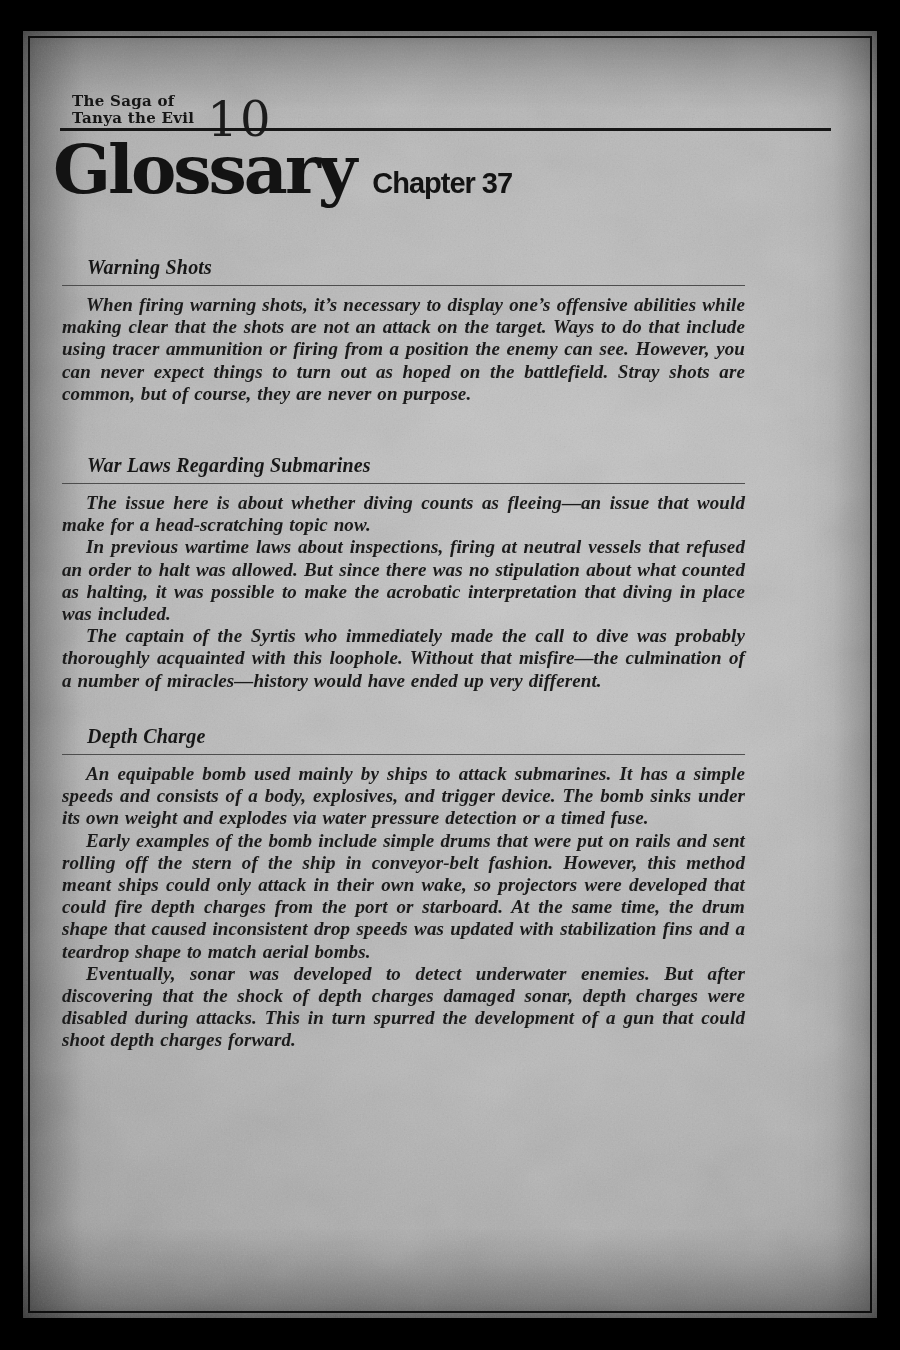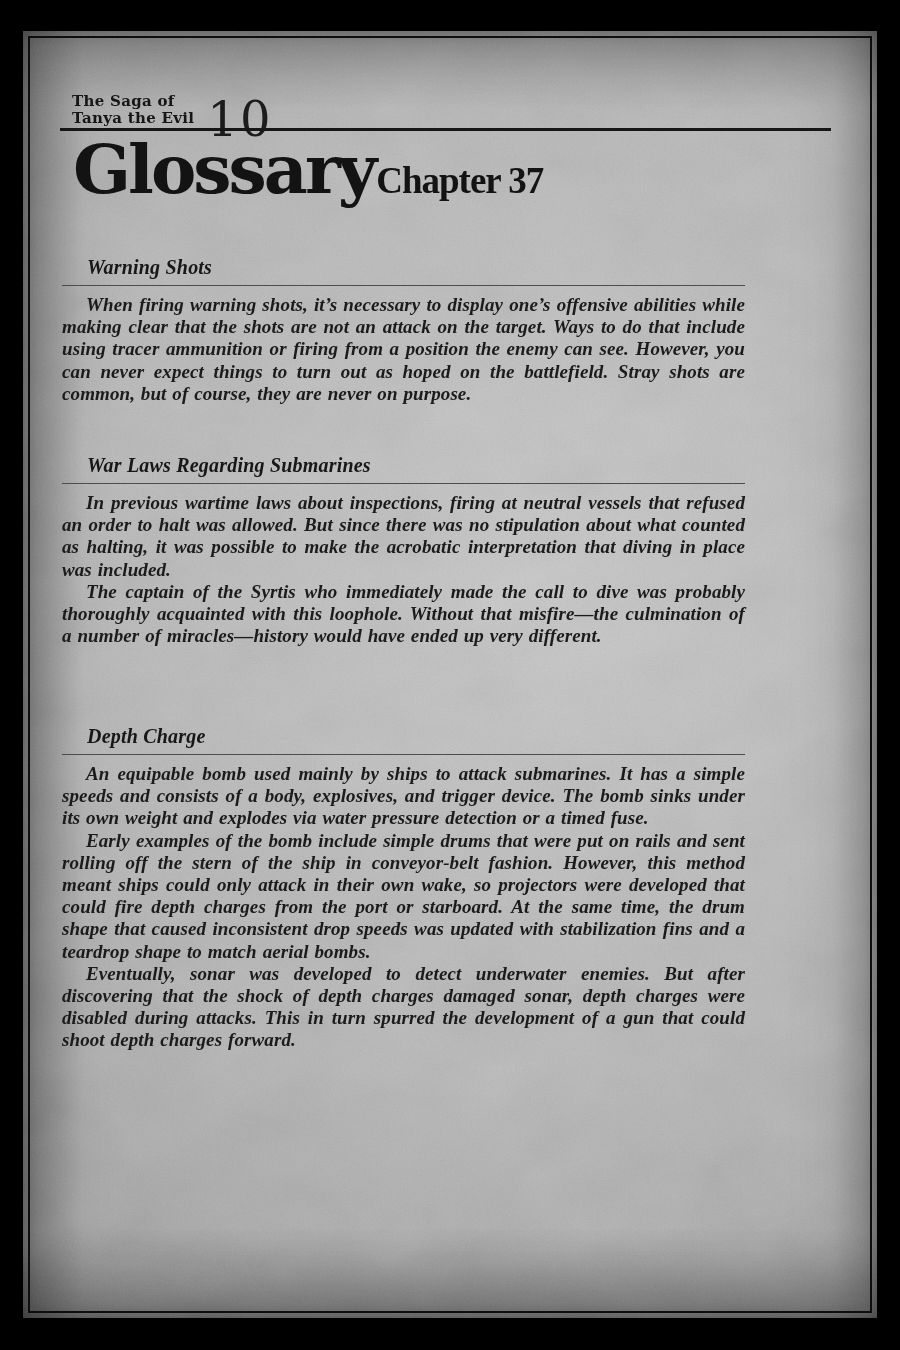--- a/index.html
+++ b/index.html
@@ -56,34 +56,34 @@
     margin-top:18px;
     color:#1c1c1c;
   }
   .header-rule {
     position:absolute; left:37px; top:97px;
     width:771px; height:3px; background:#161616;
   }
 
   
   .title-row {
-    position:absolute; left:50px; top:104px;
-    display:flex; align-items:baseline; gap:2px;
+    position:absolute; left:30px; top:104px;
+    display:flex; align-items:baseline; gap:18px;
     color:#131313; white-space:nowrap;
   }
   .title {
     font-family:"DejaVu Serif", serif;
     font-weight:700;
     font-size:68px; line-height:1;
     letter-spacing:-3px;
   }
   .subtitle {
-    font-family:Liberation Serif, serif;
+    font-family:Liberation Sans, sans-serif;
     font-weight:700;
-    font-size:37px; line-height:1;
+    font-size:29px; line-height:1;
     letter-spacing:-1px;
   }
 
   
   #sections { position:absolute; inset:0; }
   .section {
     position:absolute; left:39px; width:683px;
     color:#1b1b1b;
   }
   #sections .section:nth-of-type(1){ top:226px; }
@@ -151,20 +151,21 @@
   <section class="section">
     <h2 class="section-heading">Warning Shots</h2>
     <div class="section-body">
             <p class="para">When firing warning shots, it’s necessary to display one’s offensive abilities while making clear that the shots are not an attack on the target. Ways to do that include using tracer ammunition or firing from a position the enemy can see. However, you can never expect things to turn out as hoped on the battlefield. Stray shots are common, but of course, they are never on purpose.</p>
           </div>
   </section>
 
   <section class="section">
     <h2 class="section-heading">War Laws Regarding Submarines</h2>
     <div class="section-body">
+            <p class="para">The issue here is about whether diving counts as fleeing—an issue that would make for a head-scratching topic now.</p>
             <p class="para">In previous wartime laws about inspections, firing at neutral vessels that refused an order to halt was allowed. But since there was no stipulation about what counted as halting, it was possible to make the acrobatic interpretation that diving in place was included.</p>
             <p class="para">The captain of the Syrtis who immediately made the call to dive was probably thoroughly acquainted with this loophole. Without that misfire—the culmination of a number of miracles—history would have ended up very different.</p>
           </div>
   </section>
 
   <section class="section">
     <h2 class="section-heading">Depth Charge</h2>
     <div class="section-body">
             <p class="para">An equipable bomb used mainly by ships to attack submarines. It has a simple speeds and consists of a body, explosives, and trigger device. The bomb sinks under its own weight and explodes via water pressure detection or a timed fuse.</p>
             <p class="para">Early examples of the bomb include simple drums that were put on rails and sent rolling off the stern of the ship in conveyor-belt fashion. However, this method meant ships could only attack in their own wake, so projectors were developed that could fire depth charges from the port or starboard. At the same time, the drum shape that caused inconsistent drop speeds was updated with stabilization fins and a teardrop shape to match aerial bombs.</p>

